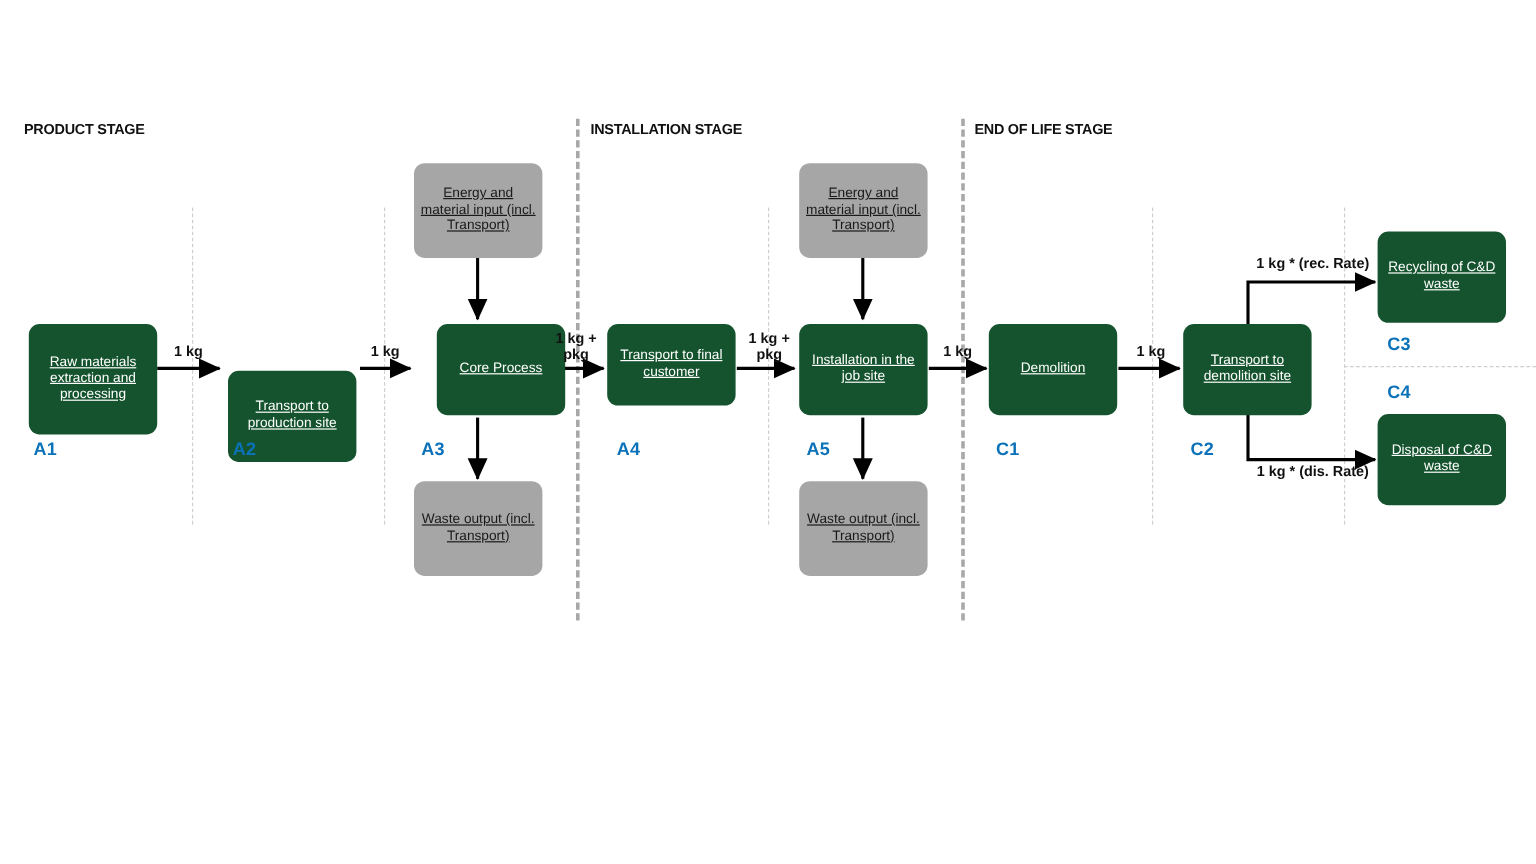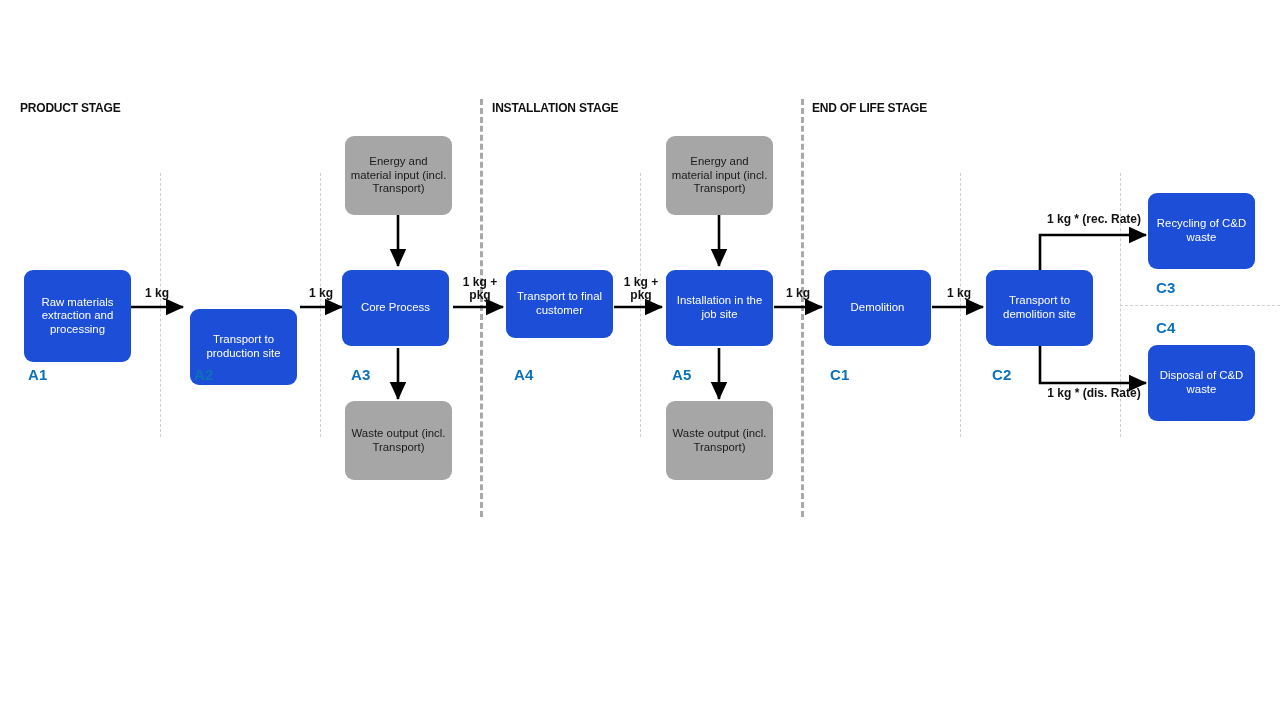--- a/index.html
+++ b/index.html
@@ -27,22 +27,23 @@
     position:absolute;
     border-radius:9px;
     display:flex;
     align-items:center;
     justify-content:center;
     text-align:center;
     font-size:11.4px;
     line-height:13.6px;
     box-sizing:border-box;
     padding:2px 4px;
+    text-decoration:underline;
   }
-  .box.blue{background:#1d4ed8;color:#ffffff;}
+  .box.blue{background:#14532d;color:#ffffff;}
   .box.gray{background:#a6a6a6;color:#1a1a1a;}
   .box span{display:block;}
 
   
   .code{
     position:absolute;
     color:#0b72b9;
     font-weight:bold;
     font-size:15px;
     letter-spacing:0.2px;
@@ -135,21 +136,21 @@
   <div class="box gray" style="left:666px;top:401px;width:107px;height:79px;">
     <span>Waste output (incl. Transport)</span>
   </div>
 
   <div class="box blue" style="left:24px;top:270px;width:107px;height:92px;">
     <span>Raw materials extraction and processing</span>
   </div>
   <div class="box blue" style="left:190px;top:270px;width:107px;height:76px;margin-top:39px;">
     <span>Transport to production site</span>
   </div>
-  <div class="box blue" style="left:342px;top:270px;width:107px;height:76px;">
+  <div class="box blue" style="left:364px;top:270px;width:107px;height:76px;">
     <span>Core Process</span>
   </div>
   <div class="box blue" style="left:506px;top:270px;width:107px;height:68px;">
     <span>Transport to final customer</span>
   </div>
   <div class="box blue" style="left:666px;top:270px;width:107px;height:76px;">
     <span>Installation in the job site</span>
   </div>
   <div class="box blue" style="left:824px;top:270px;width:107px;height:76px;">
     <span>Demolition</span>

